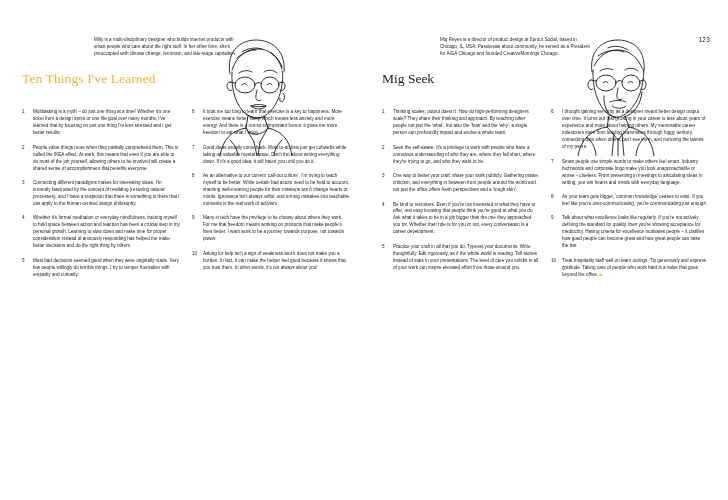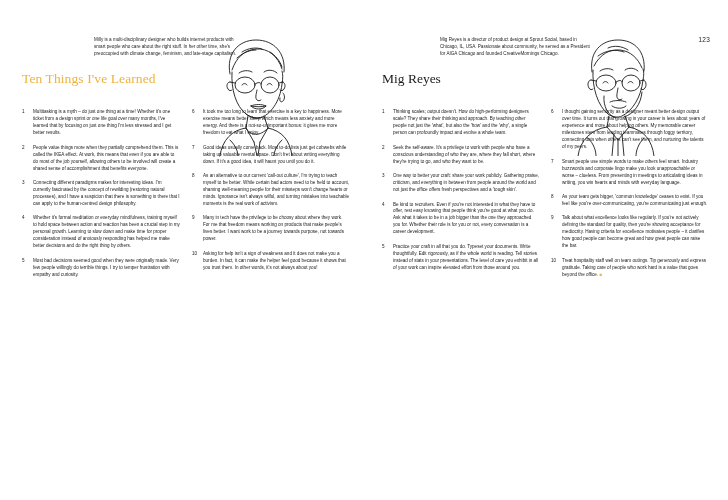--- a/index.html
+++ b/index.html
@@ -171,21 +171,21 @@
     </div>
   </div>
 
   <div class="page page-right">
 
     <div class="page-no">123</div>
 
     <div class="intro intro-right">Mig Reyes is a director of product design at Sprout Social, based in Chicago, IL, USA. Passionate about community, he served as a President for AIGA Chicago and founded CreativeMornings Chicago.</div>
 
     <div class="title-block title-right">
-      <p class="author">Mig Reyes</p>
+      <p class="author">Mig Seek</p>
     </div>
 
     <div class="lists lists-right">
       <div class="col">
         <div class="item">
           <div class="num">1</div>
           <div class="txt">Thinking scales; output doesn't. How do high-performing designers scale? They share their thinking and approach. By teaching other people not just the 'what', but also the 'how' and the 'why', a single person can profoundly impact and evolve a whole team.</div>
         </div>
         <div class="item">
           <div class="num">2</div>

